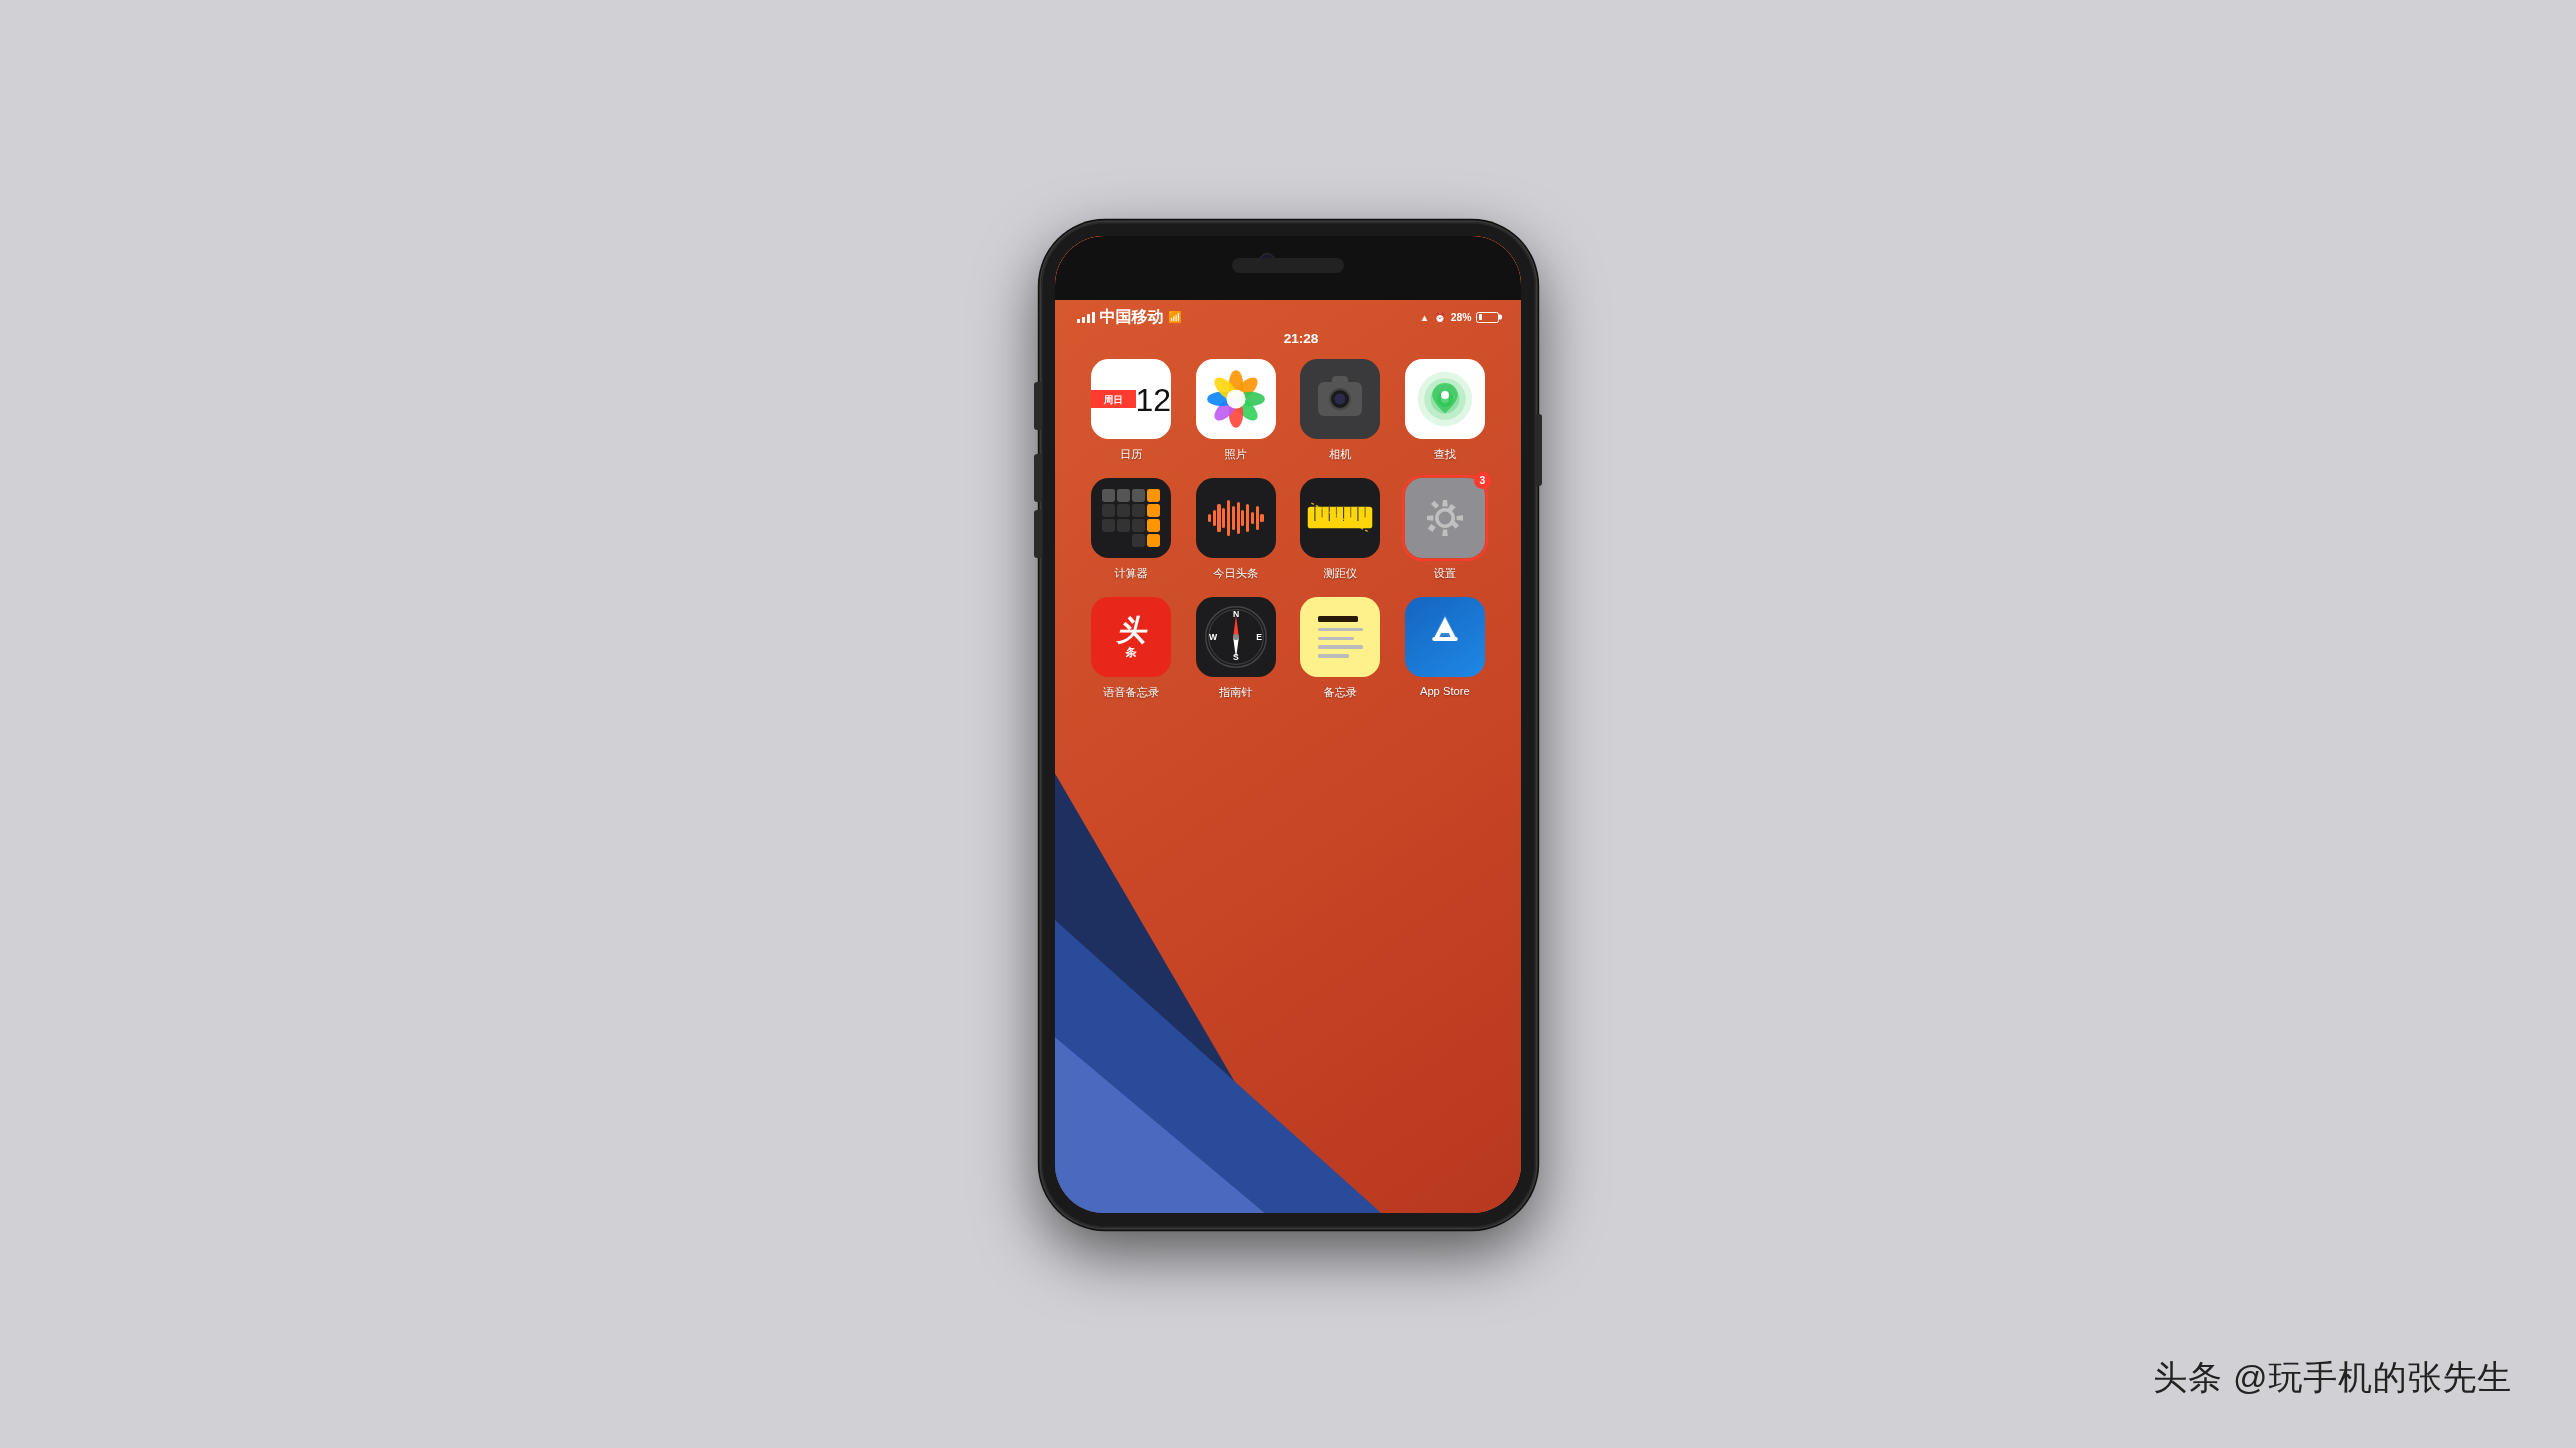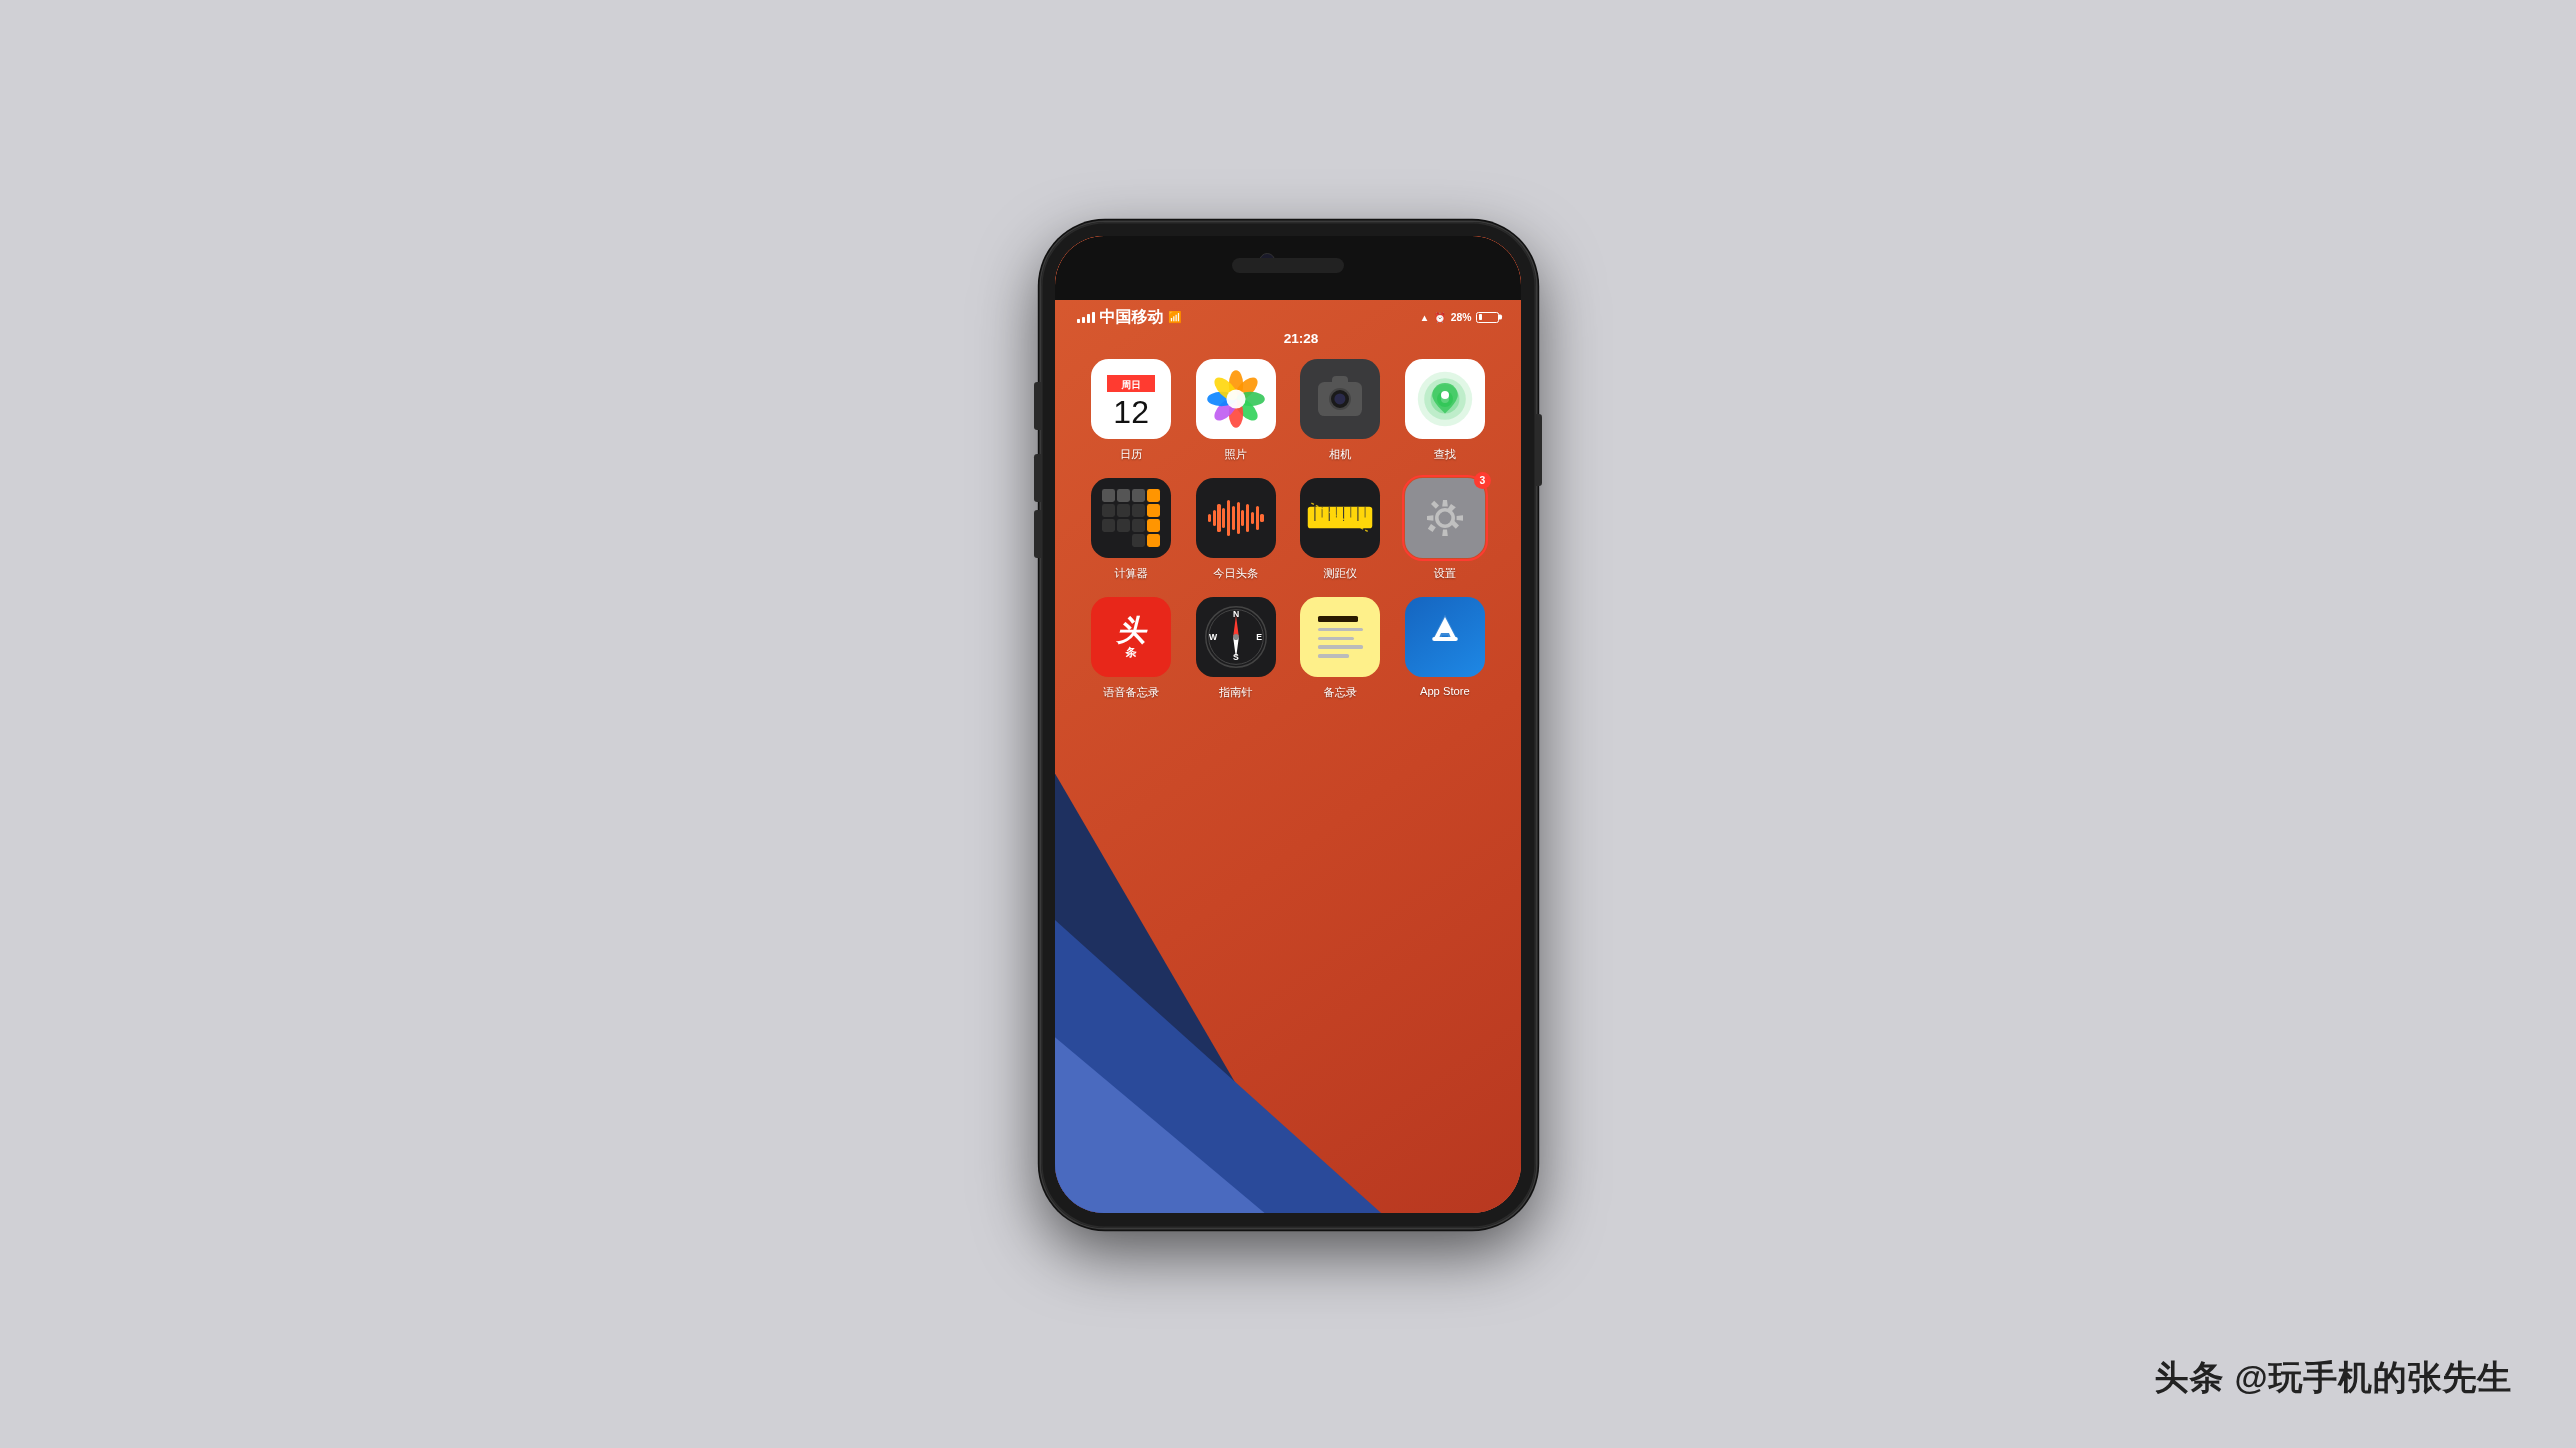--- a/index.html
+++ b/index.html
@@ -15,21 +15,21 @@
       overflow: hidden;
     }
 
     
     .watermark {
       position: absolute;
       bottom: 48px;
       right: 64px;
       color: #222;
       font-size: 34px;
-      font-weight: 700;
+      font-weight: 400;
       letter-spacing: 0.8px;
       z-index: 100;
     }
 
     
     .phone-shell {
       width: 495px;
       height: 1006px;
       background: #1a1a1a;
       border-radius: 64px;
@@ -295,23 +295,23 @@
     .app-icon-highlighted {
       outline: 2.4px solid #ff3b30;
       outline-offset: 1.6px;
     }
 
     
 
     
     .icon-calendar {
       background: white;
-      flex-direction: column;
+      flex-direction: row;
       justify-content: flex-start;
-      padding: 16px;
+      padding: 0;
     }
     .calendar-header {
       width: 100%;
       background: #ff3b30;
       text-align: center;
       color: white;
       font-size: 9.6px;
       font-weight: 600;
       padding: 4.8px 0 3.2px;
       line-height: 1;

